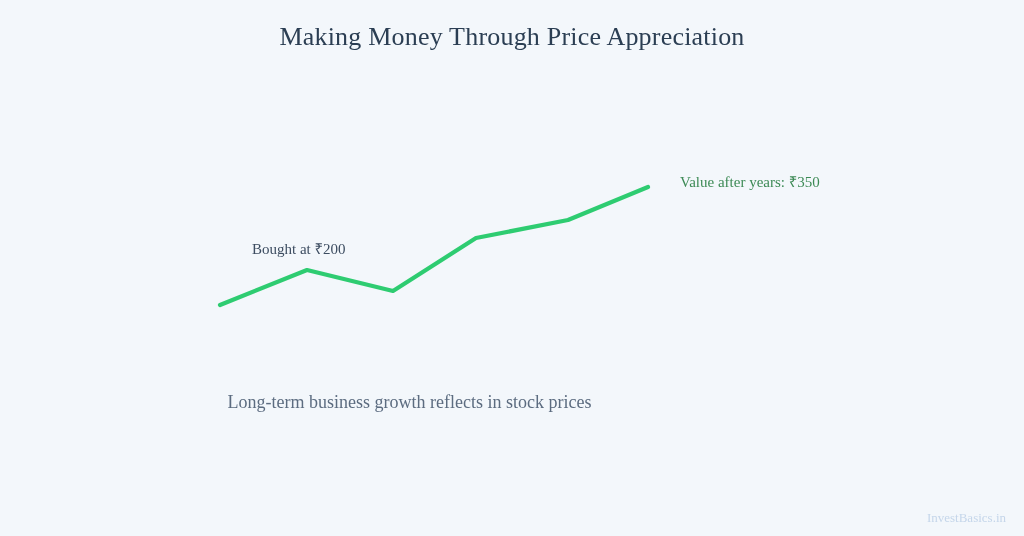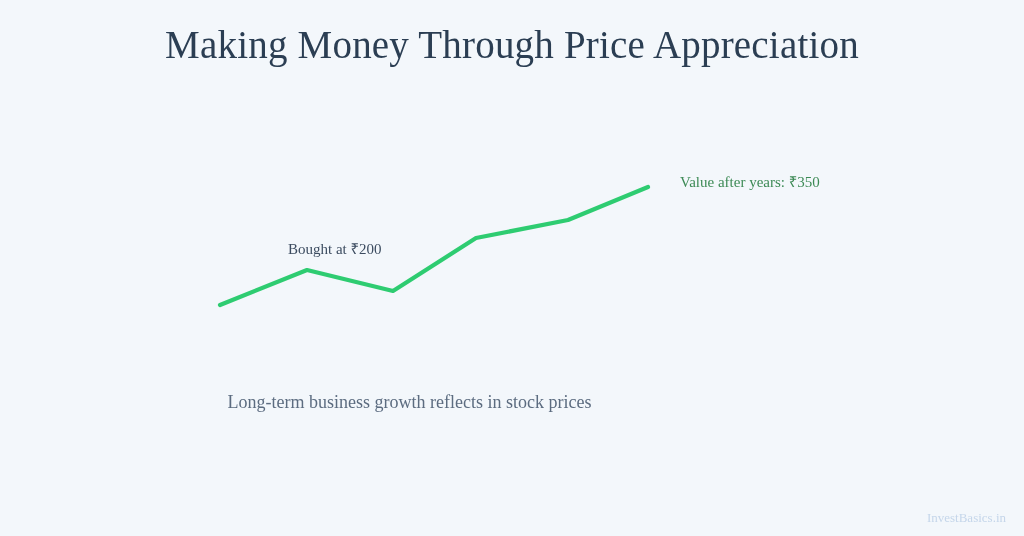--- a/index.html
+++ b/index.html
@@ -21,21 +21,21 @@
     width: 1024px;
     height: 536px;
   }
   .chart-title {
     position: absolute;
     left: 0;
     top: 22px;
     width: 1024px;
     text-align: center;
     font-family: "Liberation Serif", serif;
-    font-size: 39px;
+    font-size: 26px;
     font-weight: 400;
     color: #2b3e53;
     letter-spacing: 0.2px;
     white-space: nowrap;
   }
   .chart-svg {
     position: absolute;
     left: 0;
     top: 0;
     width: 1024px;
@@ -44,21 +44,20 @@
   .annot {
     position: absolute;
     font-family: "Liberation Serif", serif;
     font-size: 15px;
     white-space: nowrap;
   }
   .annot-start {
     left: 252px;
     top: 238px;
     color: #3c4c60;
-    margin-left: 36px;
   }
   .annot-end {
     left: 680px;
     top: 171px;
     color: #3c8a55;
   }
   .caption {
     position: absolute;
     left: 0;
     top: 392px;

